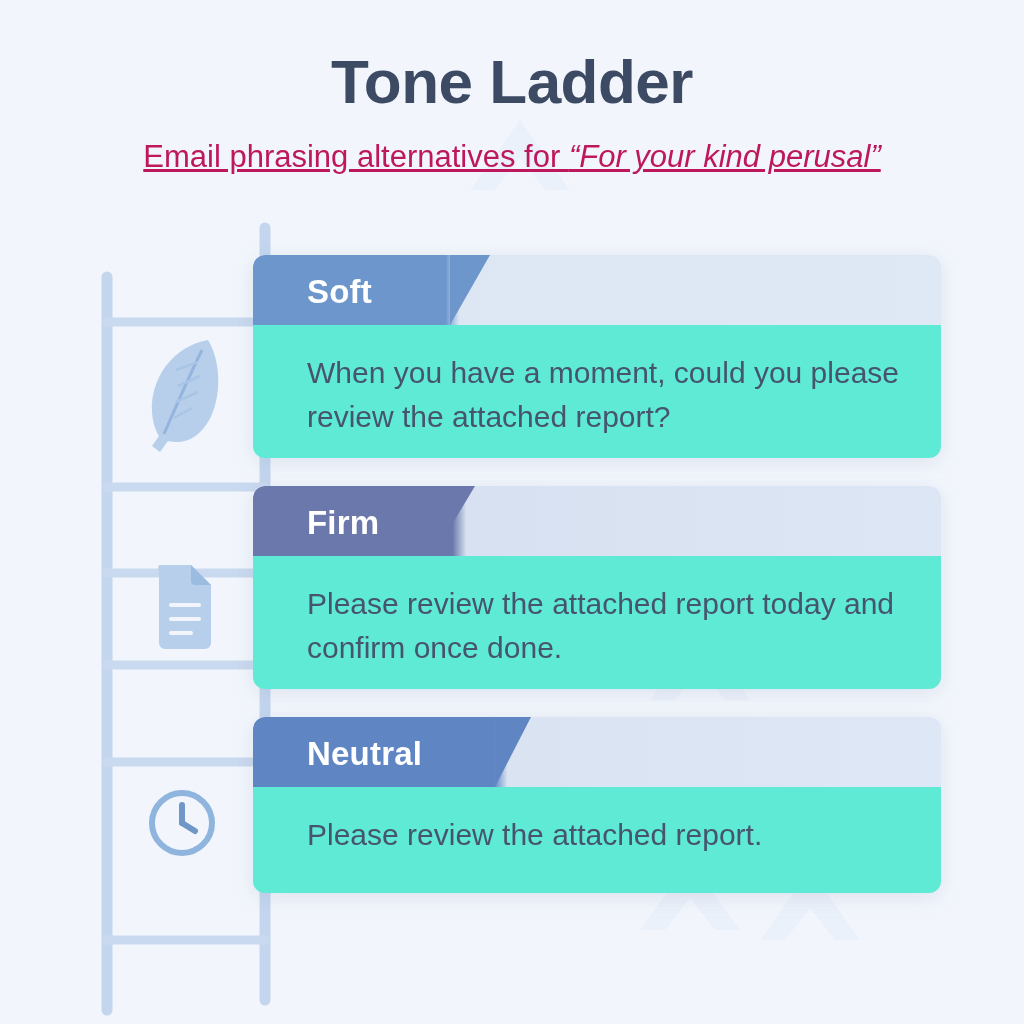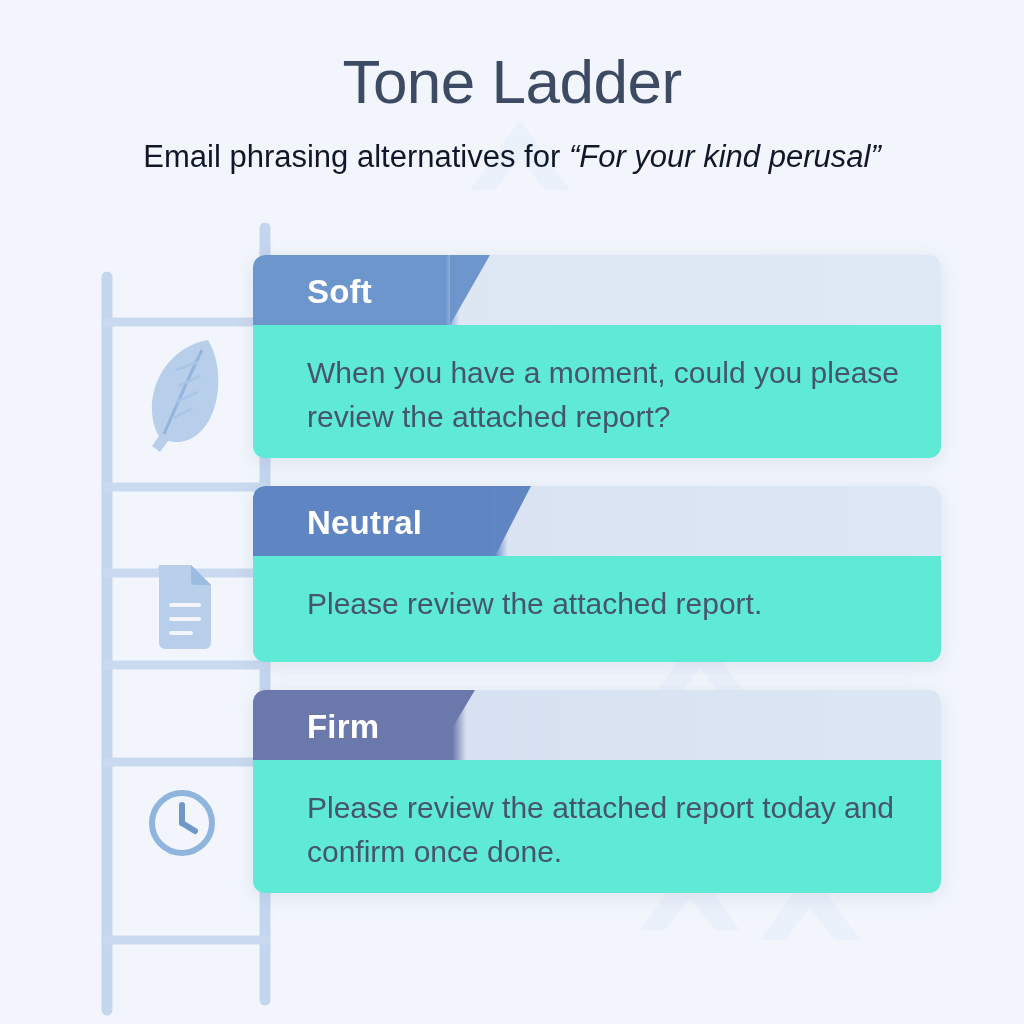--- a/index.html
+++ b/index.html
@@ -26,31 +26,32 @@
   .header {
     position: absolute;
     top: 48px;
     left: 0;
     width: 1024px;
     text-align: center;
     z-index: 5;
   }
   .title {
     font-size: 62px;
-    font-weight: 400;
+    font-weight: 700;
     color: #3c4a63;
     letter-spacing: -0.5px;
     line-height: 1.1;
     margin: 0;
   }
   .subtitle {
     margin-top: 22px;
     font-size: 31px;
-    color: #0f172a;
+    color: #be185d;
     line-height: 1.2;
+    text-decoration: underline;
   }
   .subtitle .quoted {
     font-style: italic;
   }
 
   
   .ladder {
     position: absolute;
     left: 0;
     top: 0;
@@ -203,34 +204,34 @@
         <div class="fold fold-soft"></div>
         <div class="row-label">Soft</div>
       </div>
       <div class="row-body">
         <p>When you have a moment, could you please review the attached report?</p>
       </div>
     </div>
 
     <div class="row">
       <div class="row-head">
+        <div class="row-head-bg head-firm"></div>
+        <div class="fold fold-firm"></div>
+        <div class="row-label">Firm</div>
+      </div>
+      <div class="row-body">
+        <p>Please review the attached report today and confirm once done.</p>
+      </div>
+    </div>
+
+    <div class="row">
+      <div class="row-head">
         <div class="row-head-bg head-neutral"></div>
         <div class="fold fold-neutral"></div>
         <div class="row-label">Neutral</div>
       </div>
       <div class="row-body">
         <p>Please review the attached report.</p>
       </div>
     </div>
 
-    <div class="row">
-      <div class="row-head">
-        <div class="row-head-bg head-firm"></div>
-        <div class="fold fold-firm"></div>
-        <div class="row-label">Firm</div>
-      </div>
-      <div class="row-body">
-        <p>Please review the attached report today and confirm once done.</p>
-      </div>
-    </div>
-
   </div>
 </div>
 
 </body></html>

